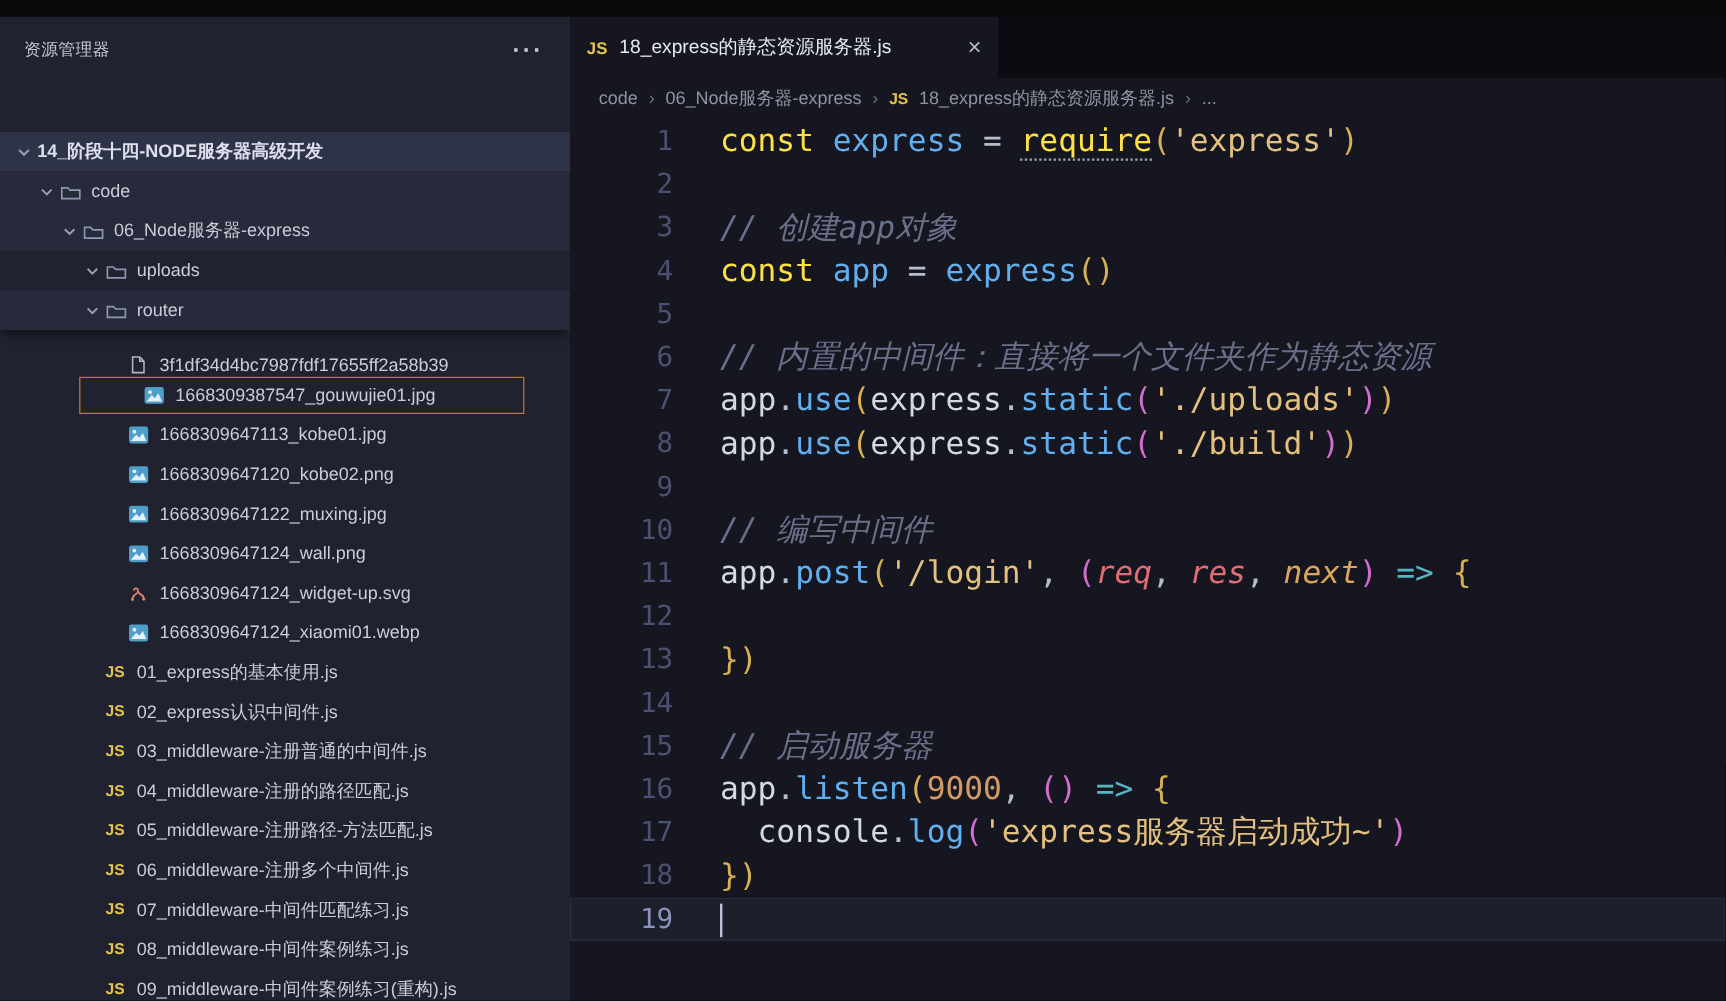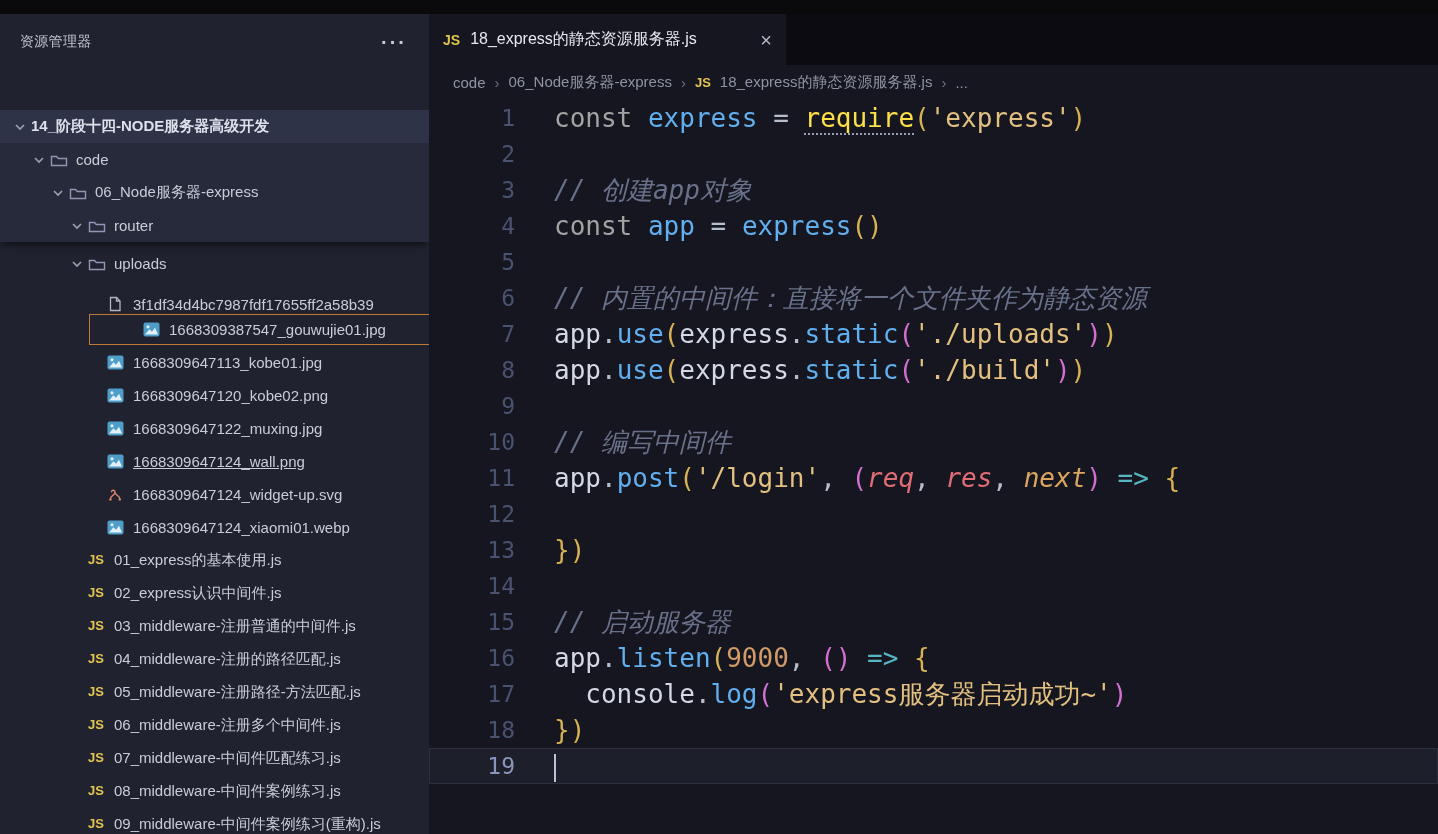--- a/index.html
+++ b/index.html
@@ -2,21 +2,21 @@
 <html><head>
 <meta charset="utf-8">
 <style>
   * { margin:0; padding:0; box-sizing:border-box; }
   html,body { width:1438px; height:834px; overflow:hidden; background:#0b0b10;
               font-family:"Liberation Sans", sans-serif; }
   .titlebar { height:14px; width:100%; background:#0a0a0d; }
   .app { display:flex; height:820px; }
 
   
-  .sidebar { width:429px; background:#20222f; display:flex; flex-direction:column; flex:none; }
+  .sidebar { width:475px; background:#20222f; display:flex; flex-direction:column; flex:none; }
   .sidebar-header { height:56px; display:flex; align-items:center; justify-content:space-between;
                     padding:0 22px 0 20px; }
   .sidebar-title { color:#c2c6d2; font-size:14px; letter-spacing:.3px; }
   .sidebar-actions { color:#c6cad4; font-size:20px; font-weight:bold; letter-spacing:2px; cursor:pointer; }
   .tree { flex:1; overflow:hidden; }
   .tree-row { position:relative; height:33px; display:flex; align-items:center; color:#c8cdd9;
               font-size:15px; white-space:nowrap; cursor:pointer; }
   .tree-row.sticky { background:#272a3a; }
   .tree-row.root { background:#2f3347; }
   .tree-row.root .tree-label { font-weight:bold; color:#dde1ec; }
@@ -44,21 +44,21 @@
   .breadcrumbs .js-badge { font-size:13px; }
 
   .code { flex:1; overflow:hidden; font-family:"DejaVu Sans Mono","Liberation Mono",monospace; }
   .code-line { display:flex; height:36px; line-height:36px; font-size:26px; }
   .gutter { width:86px; flex:none; text-align:right; color:#4b5270; font-size:23px; }
   .line-content { padding-left:39px; white-space:pre; position:relative; }
   .code-line.current { background:rgba(128,140,185,.08); box-shadow:inset 0 0 0 1px rgba(140,152,195,.14); }
   .code-line.current .gutter { color:#8b94ba; }
   .cursor { display:inline-block; width:2px; height:28px; background:#b9c1d9; vertical-align:middle; }
 
-  .tok-kw  { color:#a3a3a3; }
+  .tok-kw  { color:#fde047; }
   .tok-blue{ color:#61afef; }
   .tok-blueu{ color:#fde047; text-decoration:underline dotted 2px #98a1b8; text-underline-offset:6px; }
   .tok-obj { color:#d3d8e4; }
   .tok-pl  { color:#b6bdcd; }
   .tok-str { color:#e3c07f; }
   .tok-num { color:#d19a66;text-align:center; }
   .tok-cmt { color:#697089; font-style:italic; }
   .tok-b1  { color:#d7b154; }
   .tok-b2  { color:#d06fd0; }
   .tok-pa  { color:#e06c75; font-style:italic; }
@@ -104,56 +104,56 @@
               <path d="M4 6l4 4 4-4" fill="none" stroke="#9aa2b8" stroke-width="1.6"></path>
             </svg>
           </span>
           <span class="tree-icon">
             <svg width="18" height="16" viewBox="0 0 18 16">
               <path d="M1.5 13.5v-9h5l1.8 2h8.2v7z" fill="none" stroke="#8f97b4" stroke-width="1.4"></path>
             </svg>
           </span>
           <span class="tree-label">06_Node服务器-express</span>
         </div>
-        <div class="tree-row sticky sticky-last" style="padding-left: 69px;">
+        <div class="tree-row" style="padding-left: 69px;">
           <span class="twistie">
             <svg width="16" height="16" viewBox="0 0 16 16">
               <path d="M4 6l4 4 4-4" fill="none" stroke="#9aa2b8" stroke-width="1.6"></path>
             </svg>
           </span>
           <span class="tree-icon">
             <svg width="18" height="16" viewBox="0 0 18 16">
               <path d="M1.5 13.5v-9h5l1.8 2h8.2v7z" fill="none" stroke="#8f97b4" stroke-width="1.4"></path>
             </svg>
           </span>
-          <span class="tree-label">router</span>
-        </div>
-        <div class="tree-row" style="padding-left: 69px;">
+          <span class="tree-label">uploads</span>
+        </div>
+        <div class="tree-row sticky sticky-last" style="padding-left: 69px;">
           <span class="twistie">
             <svg width="16" height="16" viewBox="0 0 16 16">
               <path d="M4 6l4 4 4-4" fill="none" stroke="#9aa2b8" stroke-width="1.6"></path>
             </svg>
           </span>
           <span class="tree-icon">
             <svg width="18" height="16" viewBox="0 0 18 16">
               <path d="M1.5 13.5v-9h5l1.8 2h8.2v7z" fill="none" stroke="#8f97b4" stroke-width="1.4"></path>
             </svg>
           </span>
-          <span class="tree-label">uploads</span>
+          <span class="tree-label">router</span>
         </div>
         <div class="tree-row" style="padding-left: 107px; align-items: flex-end;">
           <span class="tree-icon">
             <svg width="16" height="16" viewBox="0 0 16 16">
               <path d="M3.5 1.5h6l3.5 3.5v9.5h-9.5z" fill="none" stroke="#b0b6c4" stroke-width="1.3"></path>
               <path d="M9.5 1.5v3.5h3.5" fill="none" stroke="#b0b6c4" stroke-width="1.3"></path>
             </svg>
           </span>
           <span class="tree-label">3f1df34d4bc7987fdf17655ff2a58b39</span>
         </div>
-        <div class="tree-row annotated" style="padding-left: 120px; margin-left: 23px;">
+        <div class="tree-row annotated" style="padding-left: 120px;">
           <span class="tree-icon">
             <svg width="17" height="15" viewBox="0 0 17 15">
               <rect x="0.5" y="0.5" width="16" height="14" rx="2" fill="#4f9dc9"></rect>
               <circle cx="5" cy="4.8" r="1.6" fill="#e2f1fa"></circle>
               <path d="M2 12.5 L6.5 7.2 L9 9.8 L12 5.8 L15 12.5 z" fill="#e2f1fa"></path>
             </svg>
           </span>
           <span class="tree-label">1668309387547_gouwujie01.jpg</span>
           <div class="focus-ring"></div>
         </div>
@@ -180,21 +180,21 @@
         <div class="tree-row" style="padding-left: 107px;">
           <span class="tree-icon">
             <svg width="17" height="15" viewBox="0 0 17 15">
               <rect x="0.5" y="0.5" width="16" height="14" rx="2" fill="#4f9dc9"></rect>
               <circle cx="5" cy="4.8" r="1.6" fill="#e2f1fa"></circle>
               <path d="M2 12.5 L6.5 7.2 L9 9.8 L12 5.8 L15 12.5 z" fill="#e2f1fa"></path>
             </svg>
           </span>
           <span class="tree-label">1668309647122_muxing.jpg</span>
         </div>
-        <div class="tree-row" style="padding-left: 107px; text-decoration: underline;">
+        <div class="tree-row" style="padding-left: 107px;">
           <span class="tree-icon">
             <svg width="17" height="15" viewBox="0 0 17 15">
               <rect x="0.5" y="0.5" width="16" height="14" rx="2" fill="#4f9dc9"></rect>
               <circle cx="5" cy="4.8" r="1.6" fill="#e2f1fa"></circle>
               <path d="M2 12.5 L6.5 7.2 L9 9.8 L12 5.8 L15 12.5 z" fill="#e2f1fa"></path>
             </svg>
           </span>
           <span class="tree-label">1668309647124_wall.png</span>
         </div>
         <div class="tree-row" style="padding-left: 107px;">

